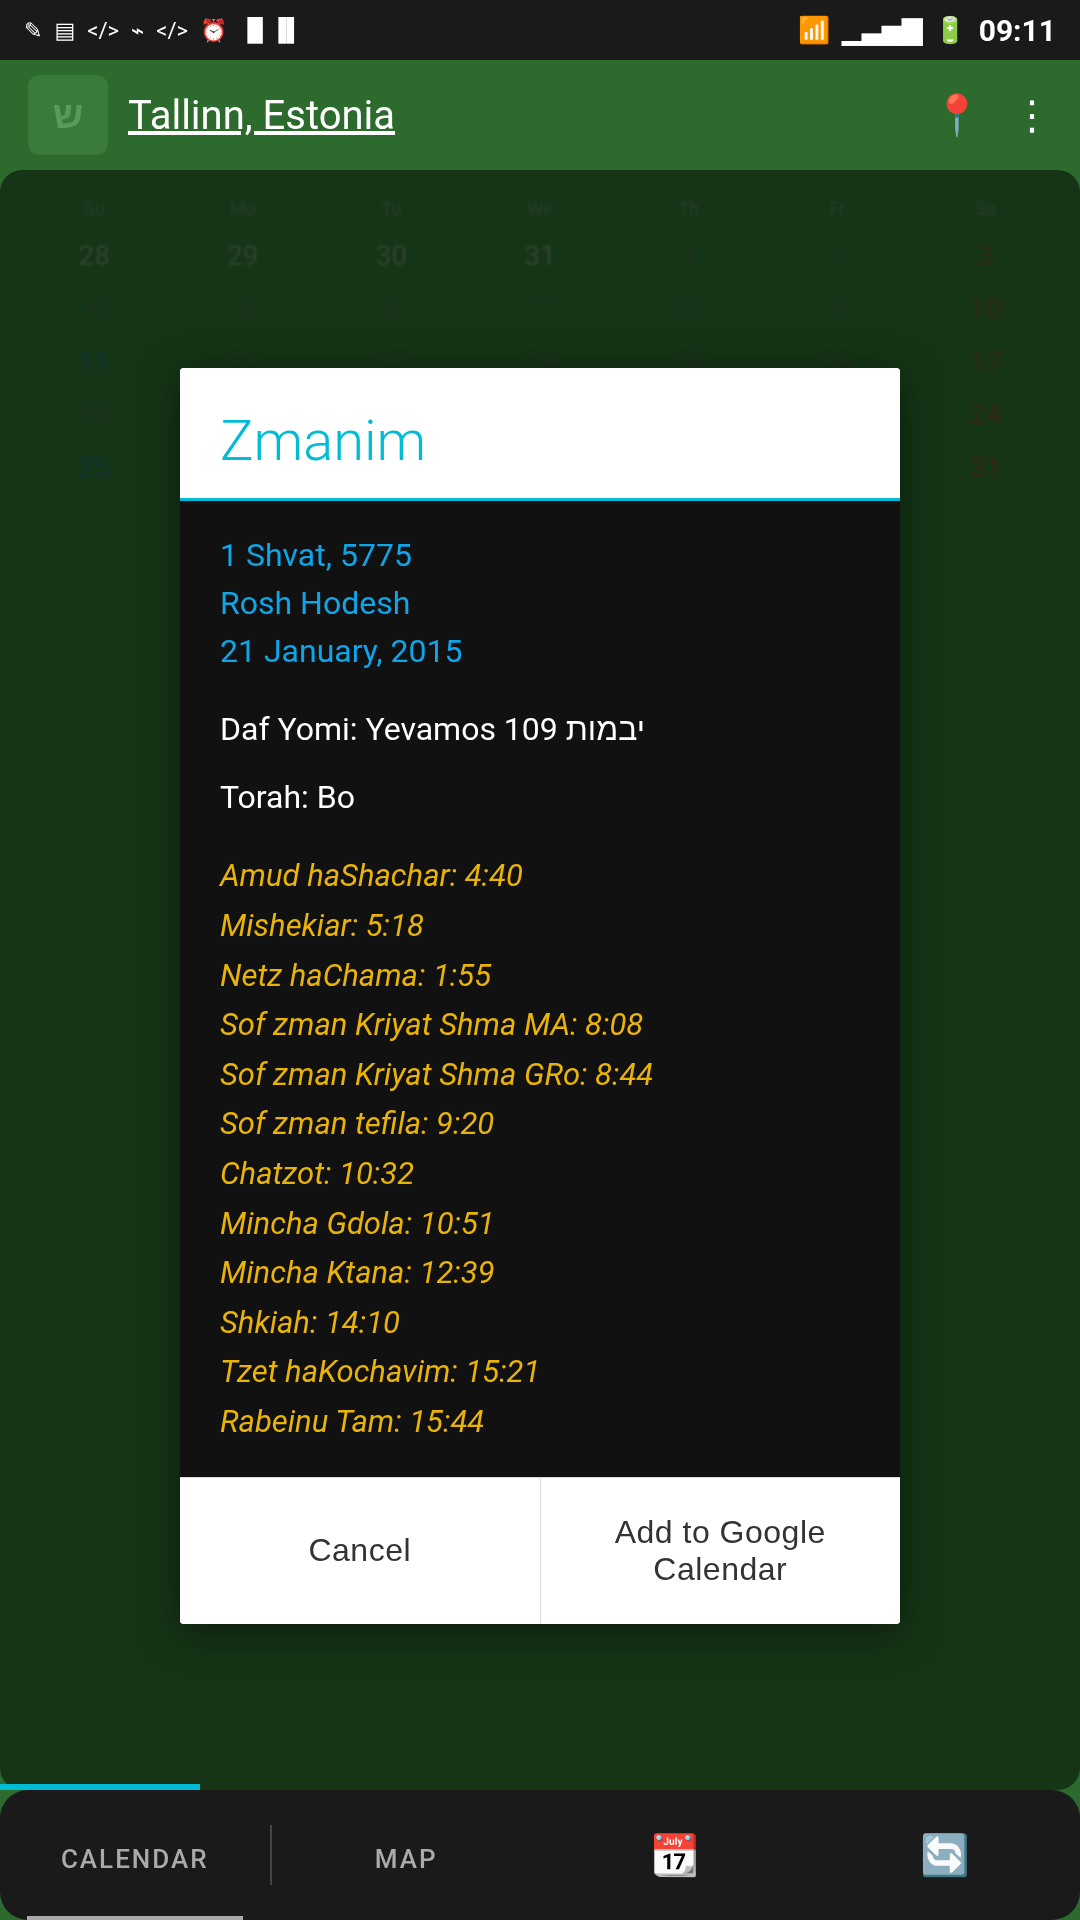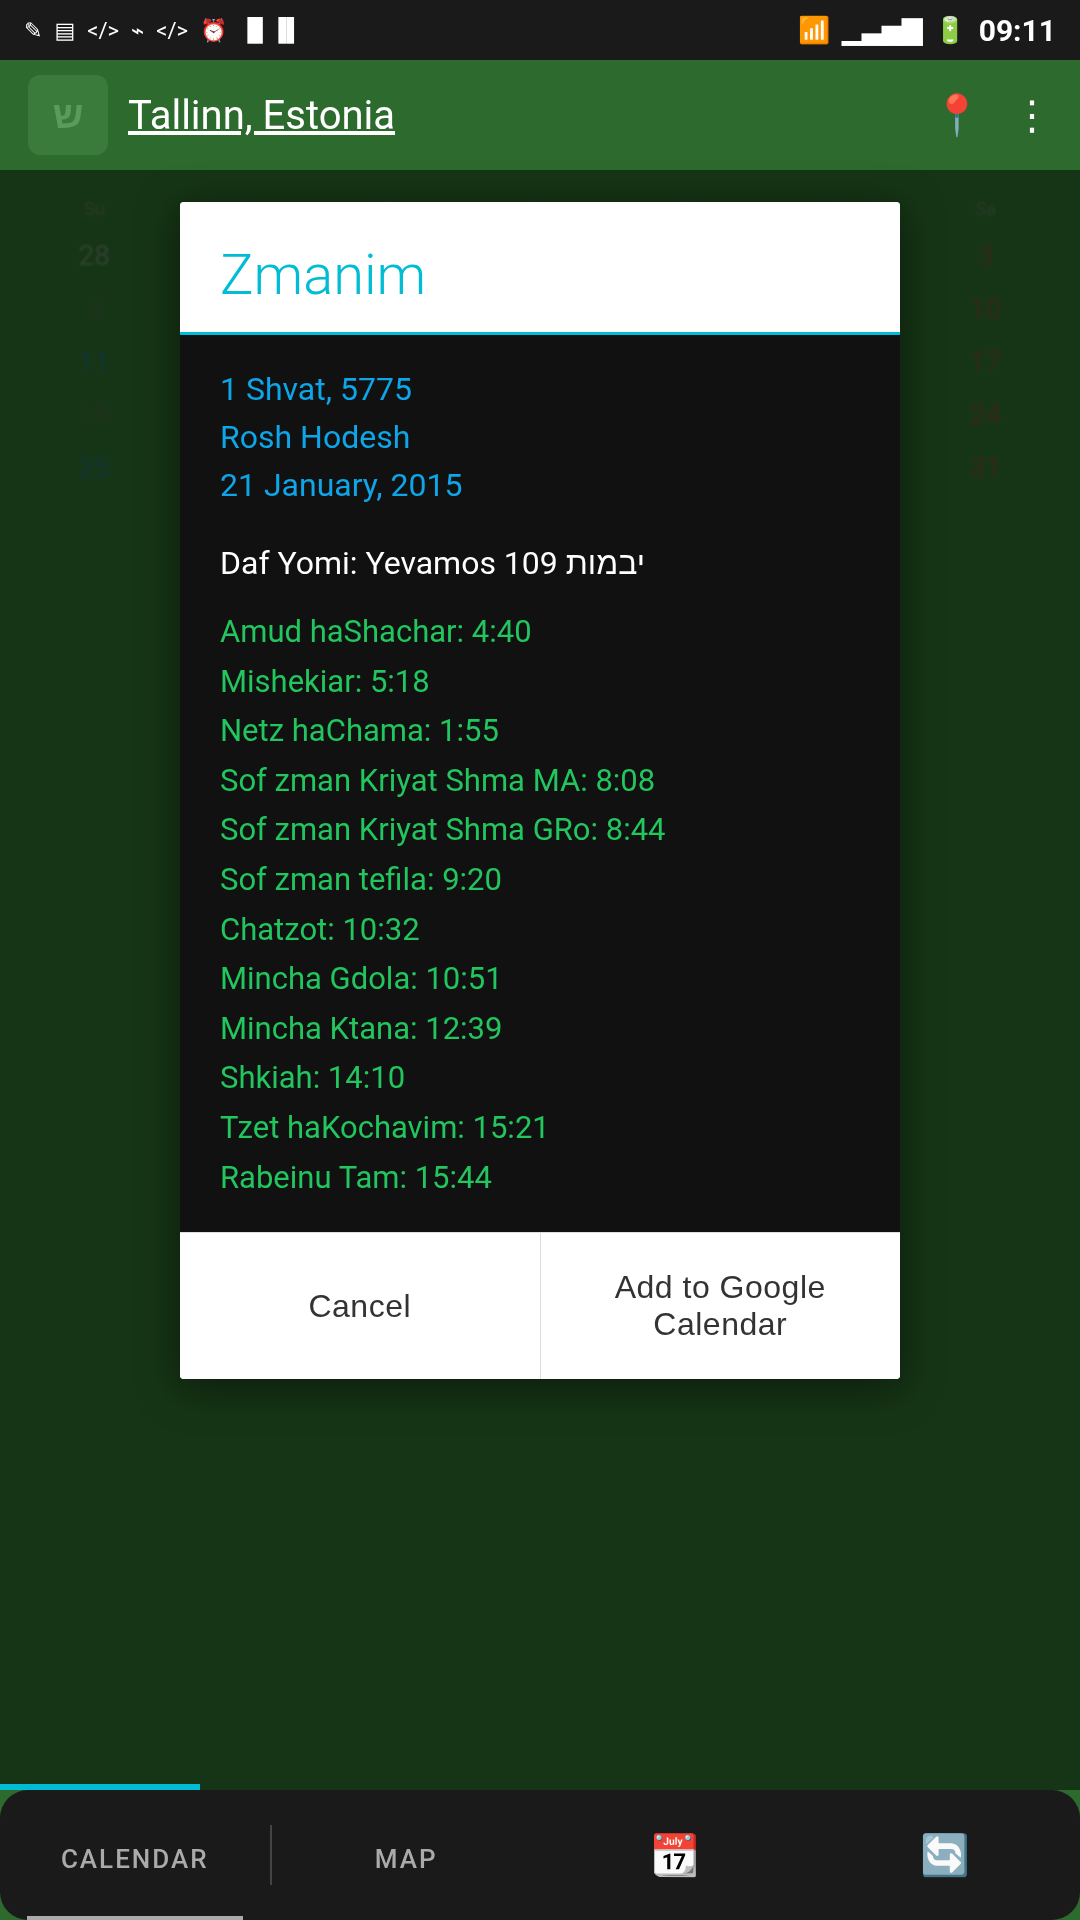--- a/index.html
+++ b/index.html
@@ -78,23 +78,24 @@
 
     
     .overlay {
       position: absolute;
       top: 170px;
       left: 0;
       right: 0;
       bottom: 130px;
       background: rgba(0,0,0,0.5);
       display: flex;
-      align-items: flex-start;
+      align-items: center;
       justify-content: center;
       padding-top: 32px;
+      border-radius: 22px;
     }
 
     
     .dialog {
       width: 720px;
       background: #fff;
       border-radius: 4px;
       overflow: hidden;
       box-shadow: 0 8px 40px rgba(0,0,0,0.5);
     }
@@ -135,21 +136,22 @@
 
     .torah-line {
       font-size: 32px;
       line-height: 1.5;
       margin-bottom: 30px;
     }
 
     .zman-item {
       font-size: 31px;
       line-height: 1.6;
-      color: #22c55e;
+      color: #eab308;
+      font-style: italic;
     }
 
     .dialog-buttons {
       background: #fff;
       display: flex;
       border-top: 1px solid #ddd;
     }
 
     .dialog-btn {
       flex: 1;
@@ -360,20 +362,21 @@
     <div class="dialog-content">
 
       <div class="dialog-date-info">
         <div class="date-line">1 Shvat, 5775</div>
         <div class="date-line">Rosh Hodesh</div>
         <div class="date-line">21 January, 2015</div>
       </div>
 
       <div class="daf-line">Daf Yomi: Yevamos 109 יבמות</div>
 
+      <div class="torah-line">Torah: Bo</div>
 
       <div>
         <div class="zman-item">Amud haShachar: 4:40</div>
         <div class="zman-item">Mishekiar: 5:18</div>
         <div class="zman-item">Netz haChama: 1:55</div>
         <div class="zman-item">Sof zman Kriyat Shma MA: 8:08</div>
         <div class="zman-item">Sof zman Kriyat Shma GRo: 8:44</div>
         <div class="zman-item">Sof zman tefila: 9:20</div>
         <div class="zman-item">Chatzot: 10:32</div>
         <div class="zman-item">Mincha Gdola: 10:51</div>

